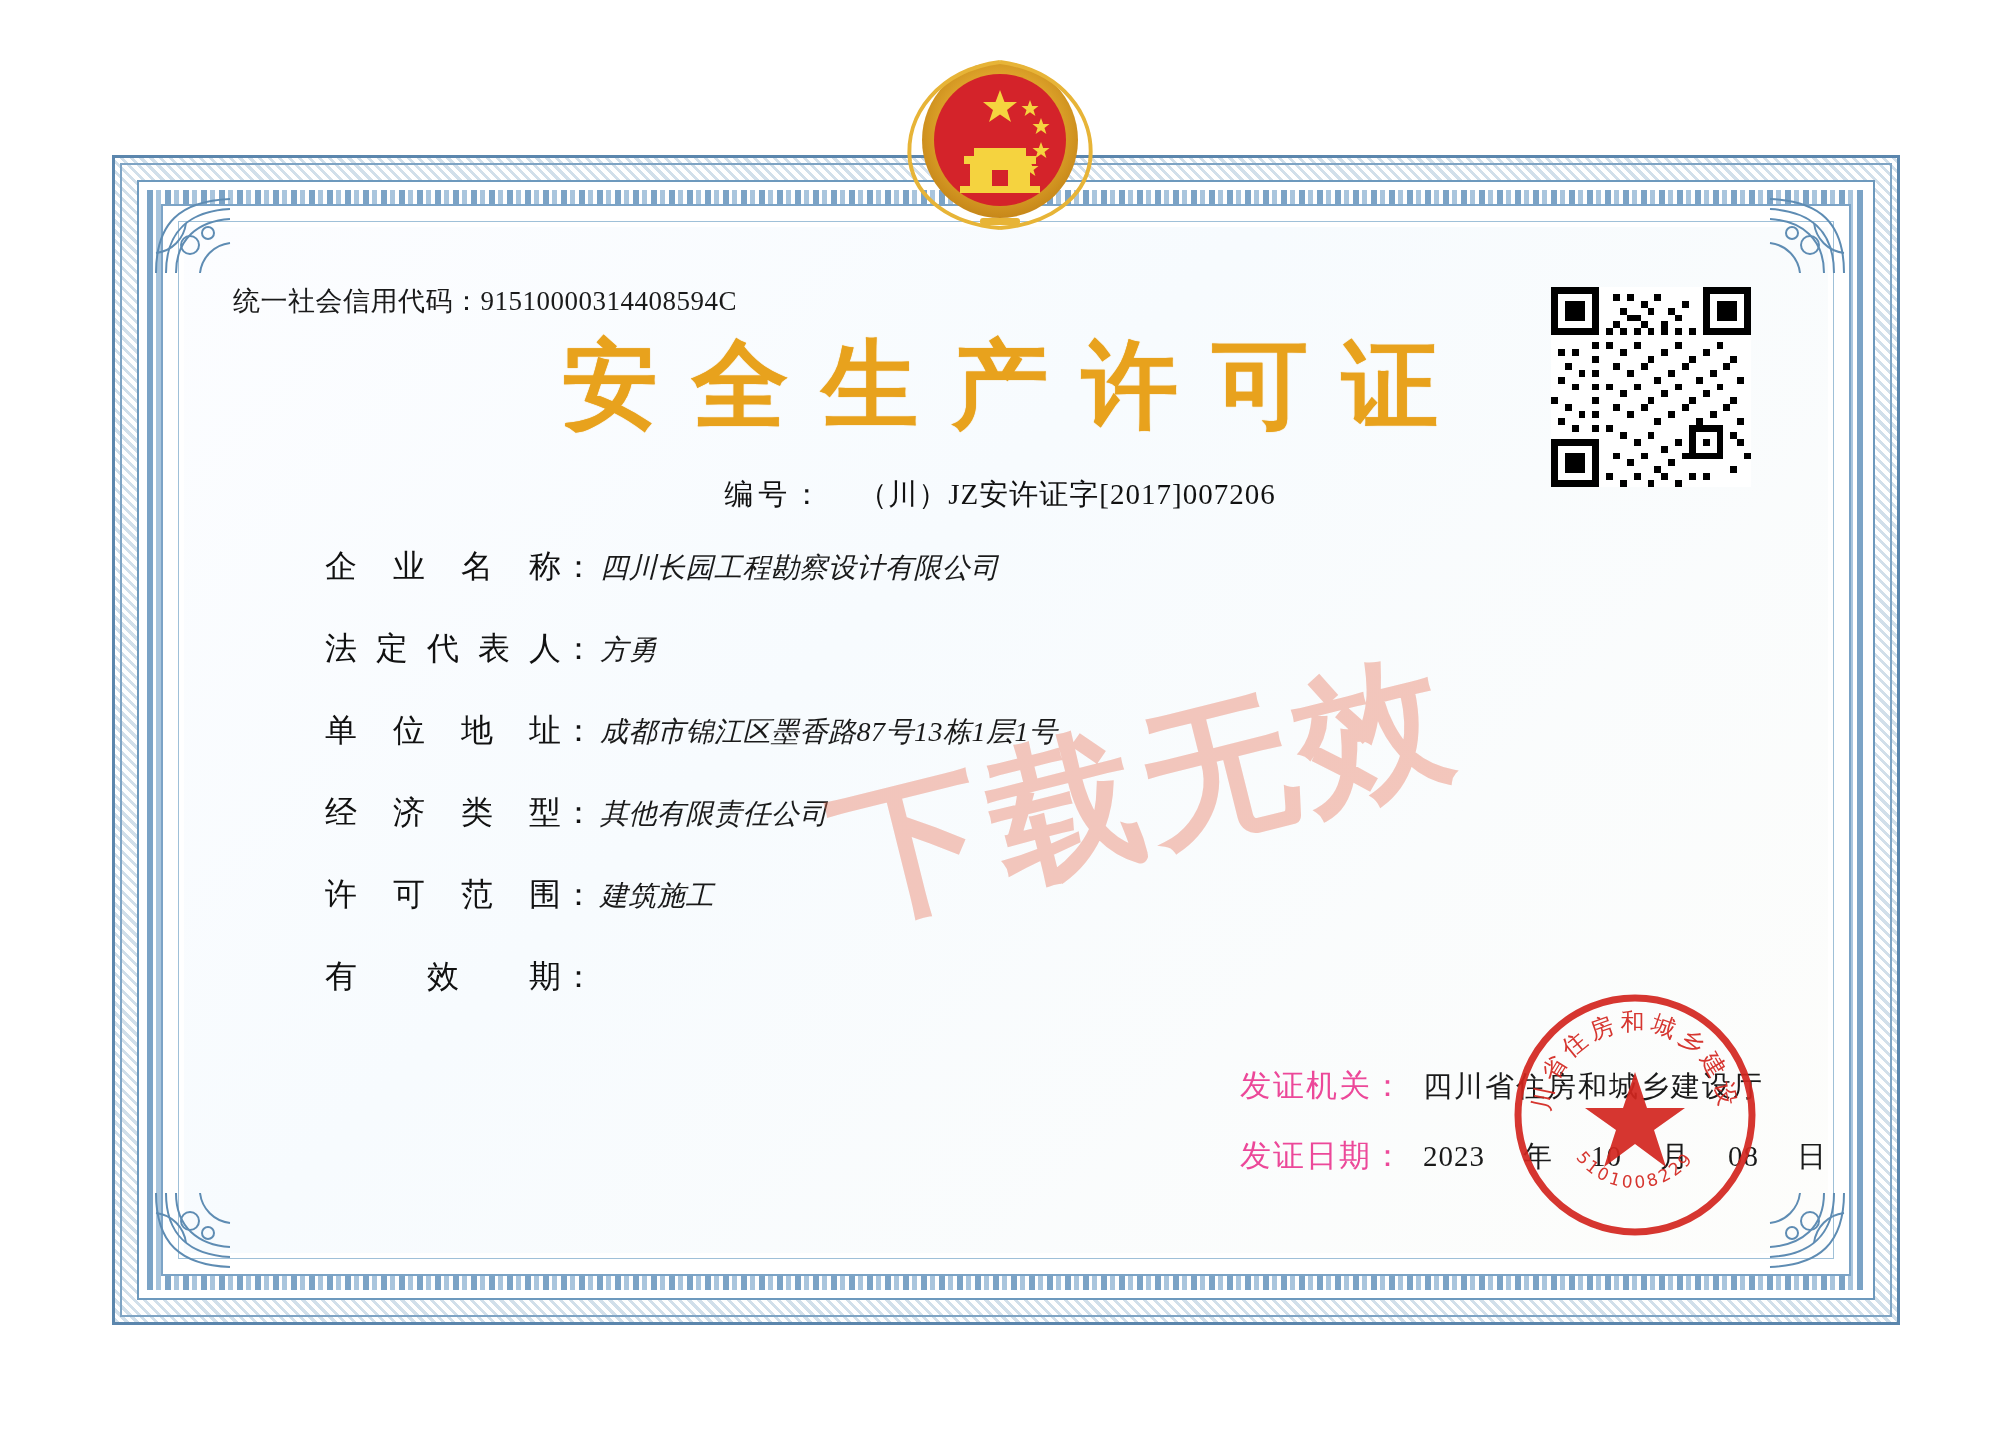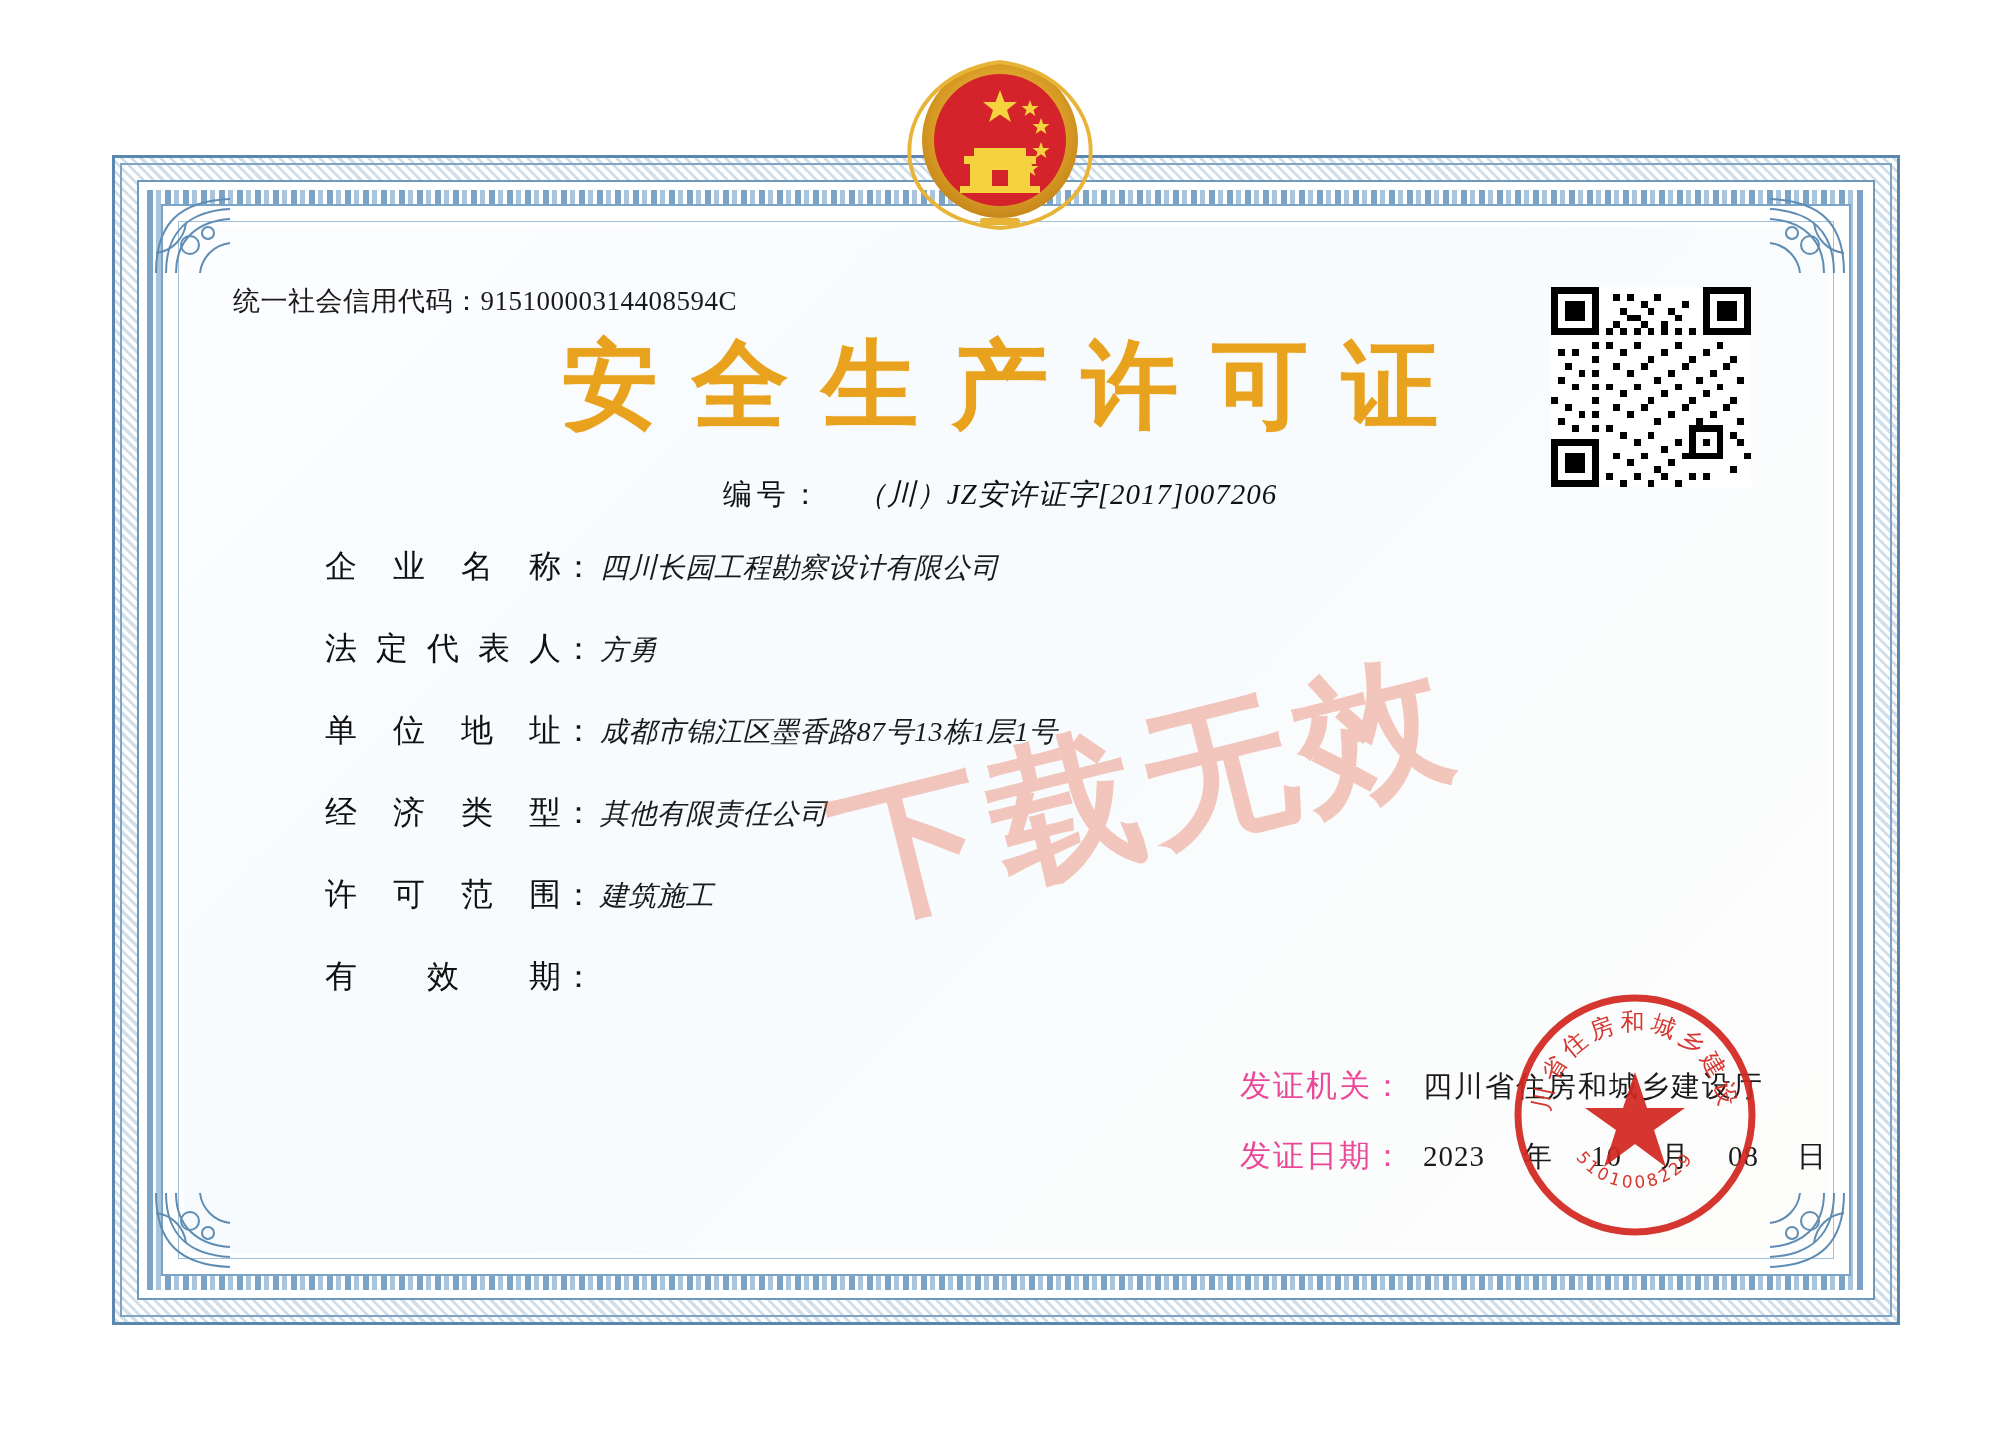--- a/index.html
+++ b/index.html
@@ -151,21 +151,21 @@
     position: absolute;
     left: 0;
     top: 475px;
     width: 2000px;
     text-align: center;
     font-size: 29px;
     color: #111;
     white-space: nowrap;
   }
   .serial .lbl { letter-spacing: 5px; }
-  .serial .val { margin-left: 32px; letter-spacing: 1px; font-style: italic; }
+  .serial .val { margin-left: 32px; letter-spacing: 1px; }
 
   .qr {
     position: absolute;
     left: 1551px;
     top: 287px;
     width: 200px;
     height: 200px;
     background: #fff;
   }
   .qr svg { display: block; }

